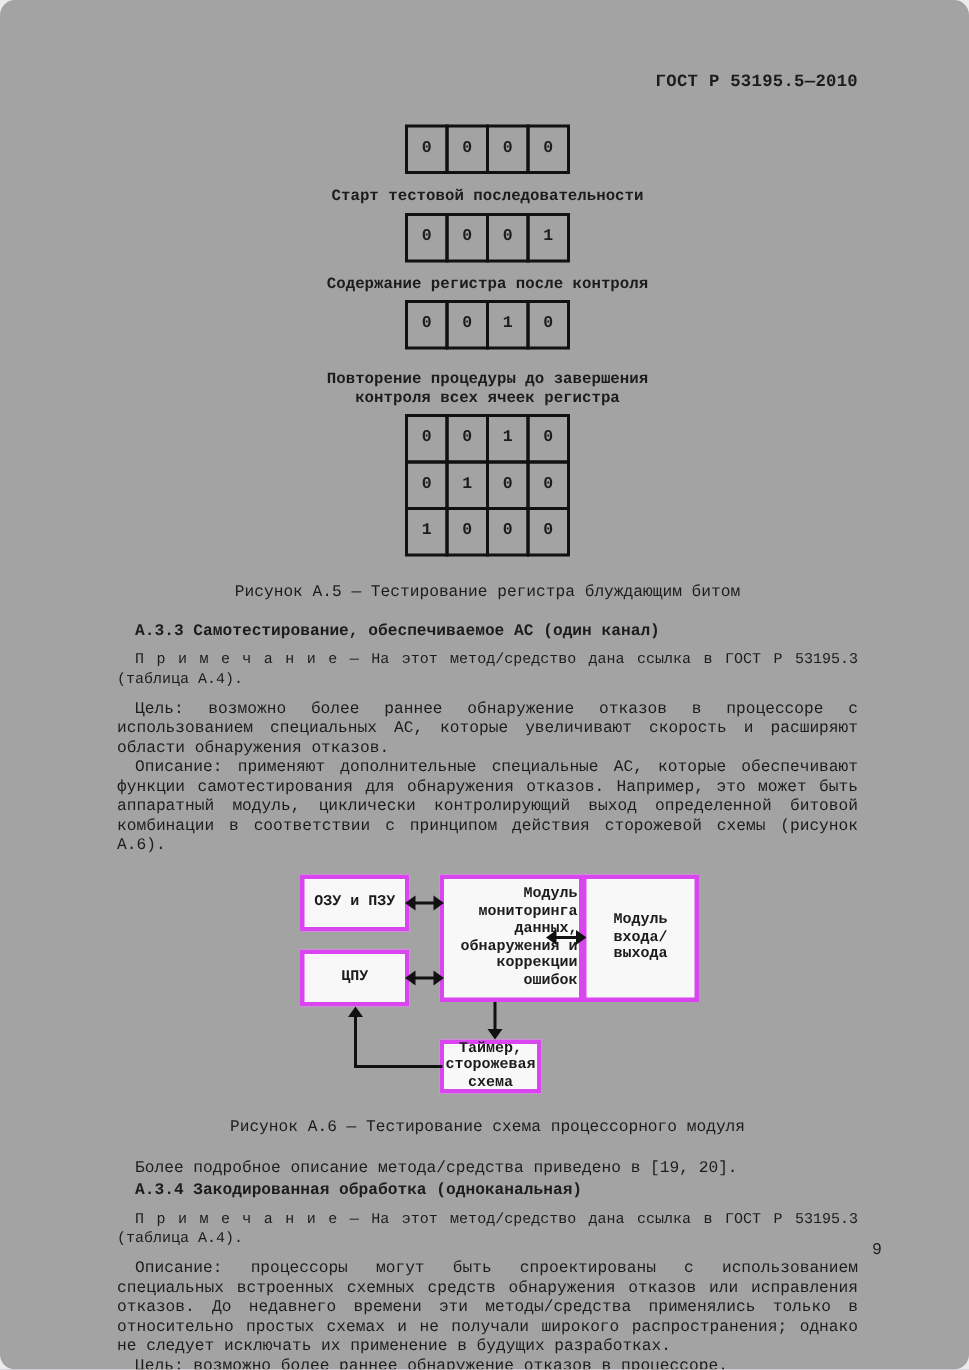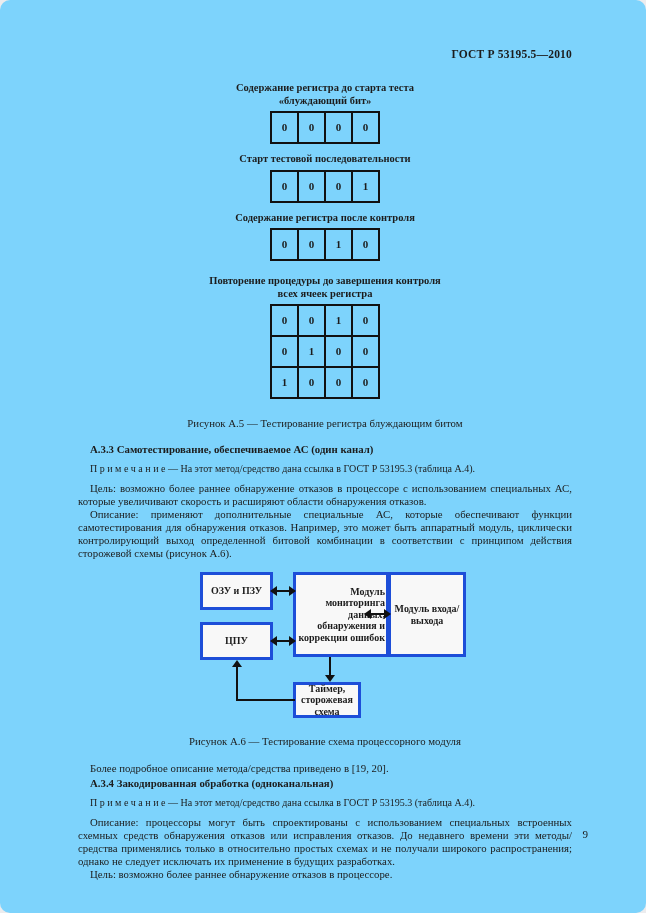--- a/index.html
+++ b/index.html
@@ -2,23 +2,23 @@
 <html><head>
 <meta charset="utf-8">
 <style>
   * { margin: 0; padding: 0; box-sizing: border-box; }
   html, body { background: #ececee; }
   .page {
     position: relative;
     width: 646px;
     height: 913px;
     margin: 0 auto;
-    background: #7dd3fc;
+    background: #a3a3a3;
     border-radius: 10px;
-    font-family: Liberation Serif, serif;
+    font-family: Liberation Mono, monospace;
     color: #1c1c1c;
     overflow: hidden;
   }
   .content {
     position: absolute;
     left: 78px;
     top: 0;
     width: 494px;
   }
   .doc-header {
@@ -79,21 +79,21 @@
   
   .diagram {
     position: relative;
     margin-top: 12px;
     margin-left: 122px;
     width: 300px;
     height: 148px;
   }
   .dbox {
     position: absolute;
-    border: 3px solid #1d4ed8;
+    border: 3px solid #d946ef;
     background: #f8f8f8;
     display: flex;
     align-items: center;
     justify-content: center;
     text-align: center;
     font-weight: bold;
     font-size: 10px;
     line-height: 11.5px;
     padding: 1px;
   }
@@ -141,21 +141,20 @@
 </style>
 </head>
 <body>
 
 <div class="page">
   <div class="content">
 
     <div class="doc-header">ГОСТ Р 53195.5—2010</div>
 
     <div class="figA5">
-      <div class="figlabel narrow">Содержание регистра до старта теста «блуждающий бит»</div>
       <div class="reg">
         <div class="cell">0</div>
         <div class="cell">0</div>
         <div class="cell">0</div>
         <div class="cell">0</div>
       </div>
 
       <div class="figlabel">Старт тестовой последовательности</div>
       <div class="reg">
         <div class="cell">0</div>

